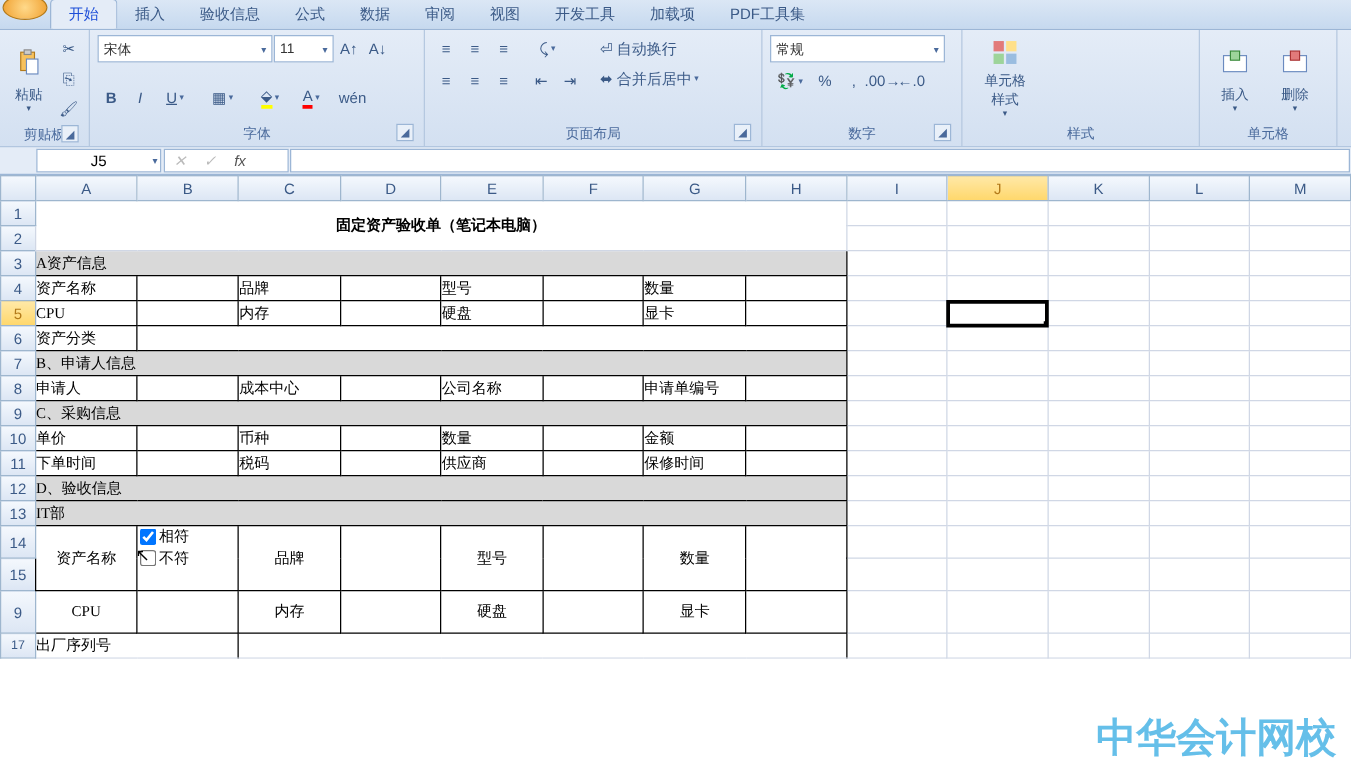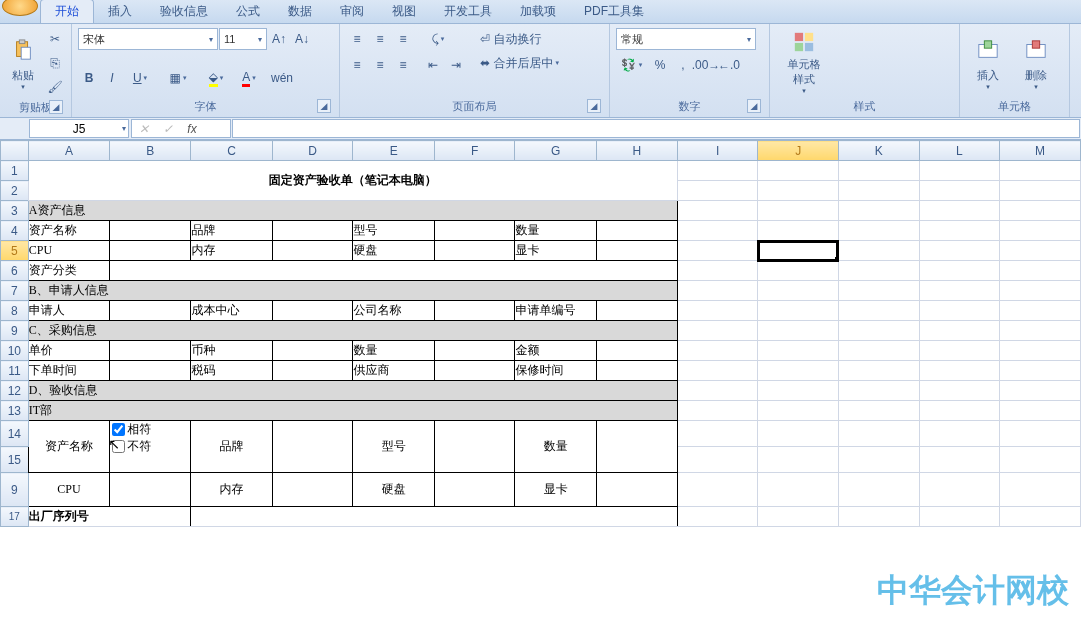--- a/index.html
+++ b/index.html
@@ -152,21 +152,21 @@
     background: linear-gradient(to bottom, #ffe8a6, #ffd76b);
     color: #b37a1a;
   }
   .corner { width: 28px; background: #dce6f4; }
   .rowhead { width: 28px; text-align: center; }
   .colA,.colB,.colC,.colD,.colE,.colF,.colG,.colH { width: 82px; }
   .colI,.colJ,.colK,.colL,.colM { width: 82px; }
 
   
   .b { border: 1px solid #000 !important; }
-  .bl { border-left: 1px solid #000 !important; font-weight: bold; }
+  .bl { border-left: 1px solid #000 !important; }
   .br { border-right: 1px solid #000 !important; }
   .bt { border-top: 1px solid #000 !important; }
   .gray { background: #d9d9d9; }
   .form-title { font-size: 16px; font-weight: bold; text-align: center; font-family: "SimSun", serif; }
   .form-cell { font-family: "SimSun", serif; font-size: 13px; padding-left: 2px; }
   .center { text-align: center; }
 
   .sel-cell {
     outline: 3px solid #000;
     outline-offset: -2px;

